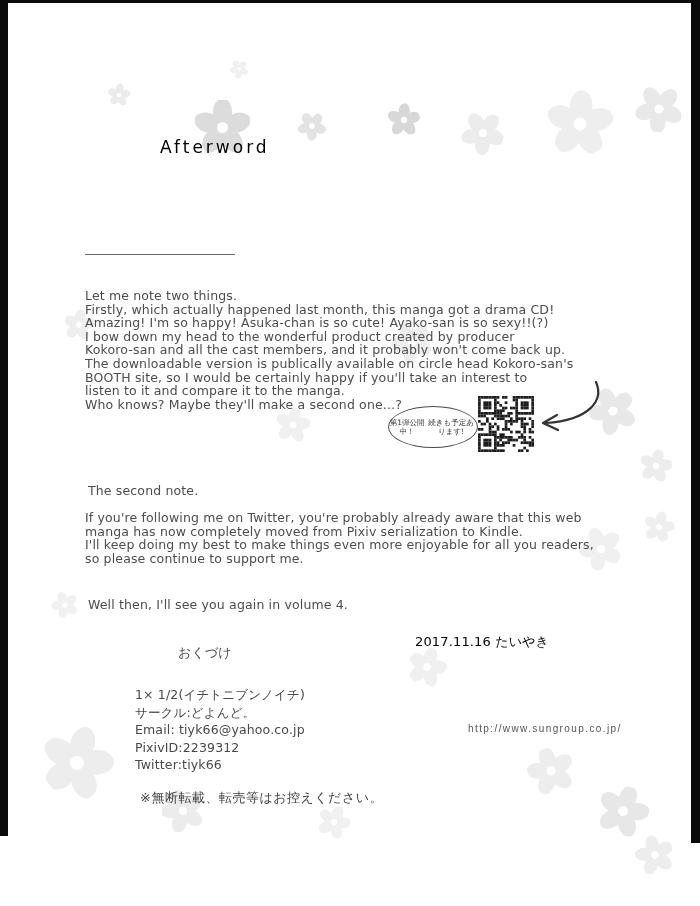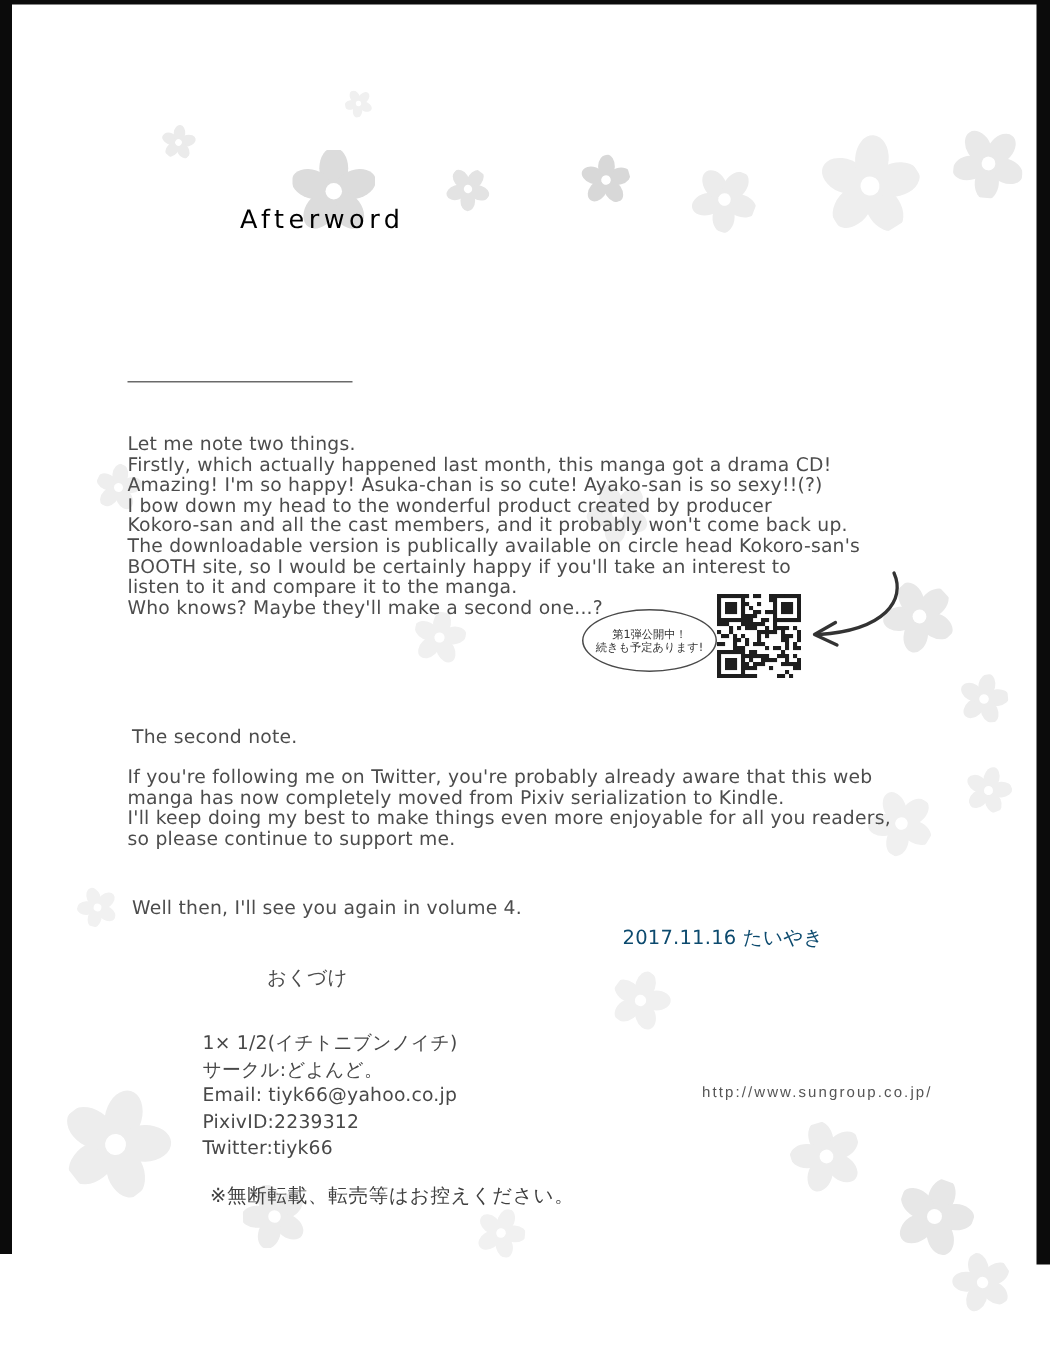--- a/index.html
+++ b/index.html
@@ -24,28 +24,28 @@
     font-size:17px;
     letter-spacing:3px;
     color:#000000;
   }
   .border { position:absolute; background:#0b0b0b; }
   .flw { position:absolute; }
   .bubble {
     position:absolute;
     border:1.5px solid #4a4a4a;
     border-radius:50%;
-    display:flex; flex-direction:column;
+    display:flex; flex-direction:row;
     align-items:center; justify-content:center;
     background:#fff;
     text-align:center;
   }
   .bubble div { font-size:7.5px; line-height:9.5px; color:#333; letter-spacing:0; }
   .qr-url { font-size:9px; color:#555; letter-spacing:.2px; }
-  .date-line { font-size:13px; color:#0c4a6e; }
+  .date-line { font-size:13px; color:#000000;margin-top:16px; }
   .credits { line-height:17.5px; color:#484848; }
   .footer-note { font-size:13px; color:#3f3f3f; letter-spacing:.5px; }
   .logo-wrap { position:absolute; left:388px; top:722px; width:215px; }
   .logo-row { display:flex; align-items:center; gap:6px; }
   .logo-name {
     font-family:"Liberation Sans", sans-serif;
     font-weight:bold;
     font-size:27px;
     letter-spacing:.5px;
     color:#3a3a3a;

